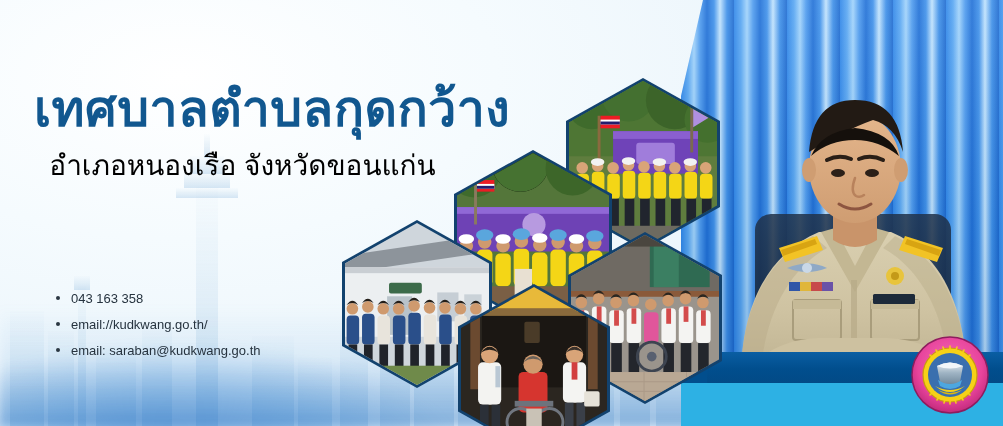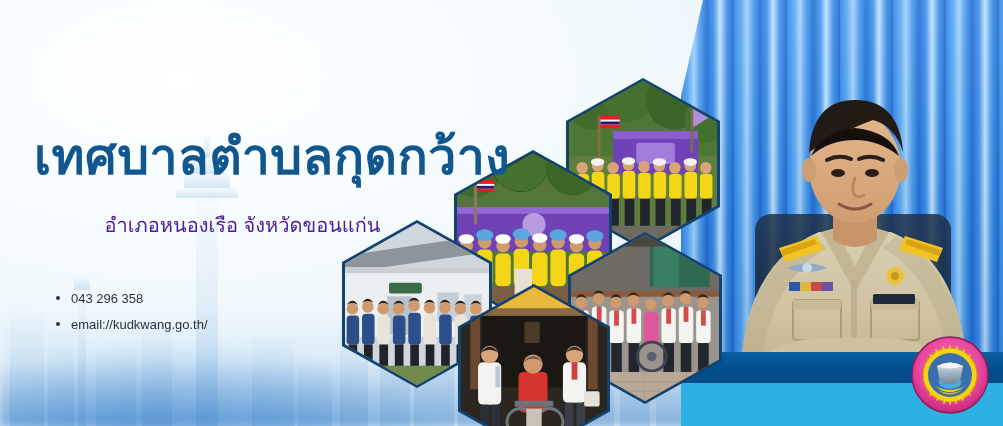--- a/index.html
+++ b/index.html
@@ -124,27 +124,26 @@
 
   
   .title-block { position:absolute; left:0; top:82px; width:640px; }
   .title {
     font-size:50px;
     line-height:1.08;
     font-weight:700;
     color:#11578f;
     letter-spacing:.5px;
     padding-left:34px;
-    margin-top:48px;
   }
   .subtitle {
-    margin-top:25px;
-    font-size:20px;
+    margin-top:7px;
+    font-size:28px;
     font-weight:400;
-    color:#4c1d95;
+    color:#000000;
     text-align:center;
     padding-right:155px;
   }
 
   .contact {
     position:absolute;
     left:56px; top:292px;
     list-style:none;
   }
   .contact li {
@@ -606,22 +605,23 @@
       </div>
     </div>
   </div>
 
   <div class="title-block">
     <div class="title">เทศบาลตำบลกุดกว้าง</div>
     <div class="subtitle">อำเภอหนองเรือ จังหวัดขอนแก่น</div>
   </div>
 
   <ul class="contact">
-    <li>043 296 358</li>
+    <li>043 163 358</li>
     <li>email://kudkwang.go.th/</li>
+    <li>email: saraban@kudkwang.go.th</li>
   </ul>
 
   <div class="emblem">
     <svg viewBox="0 0 78 78" aria-hidden="true">
       <defs>
         <radialGradient id="ringg" cx="50%" cy="40%" r="60%">
           <stop offset="0%" stop-color="#f470b8"></stop>
           <stop offset="70%" stop-color="#e8449c"></stop>
           <stop offset="100%" stop-color="#c22a7c"></stop>
         </radialGradient>

